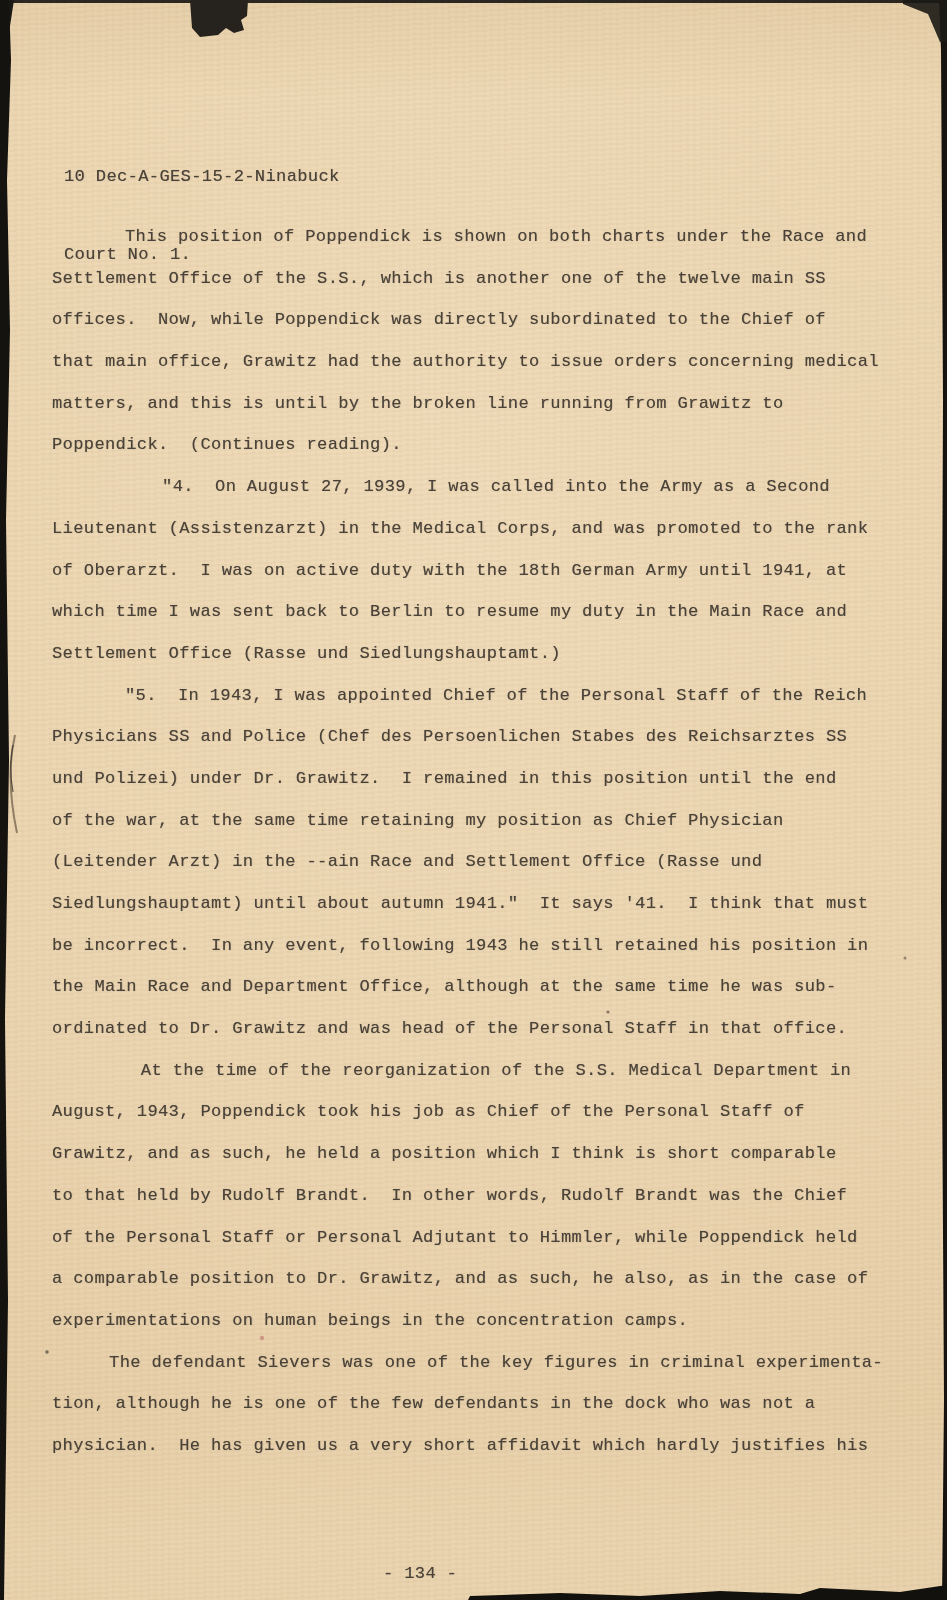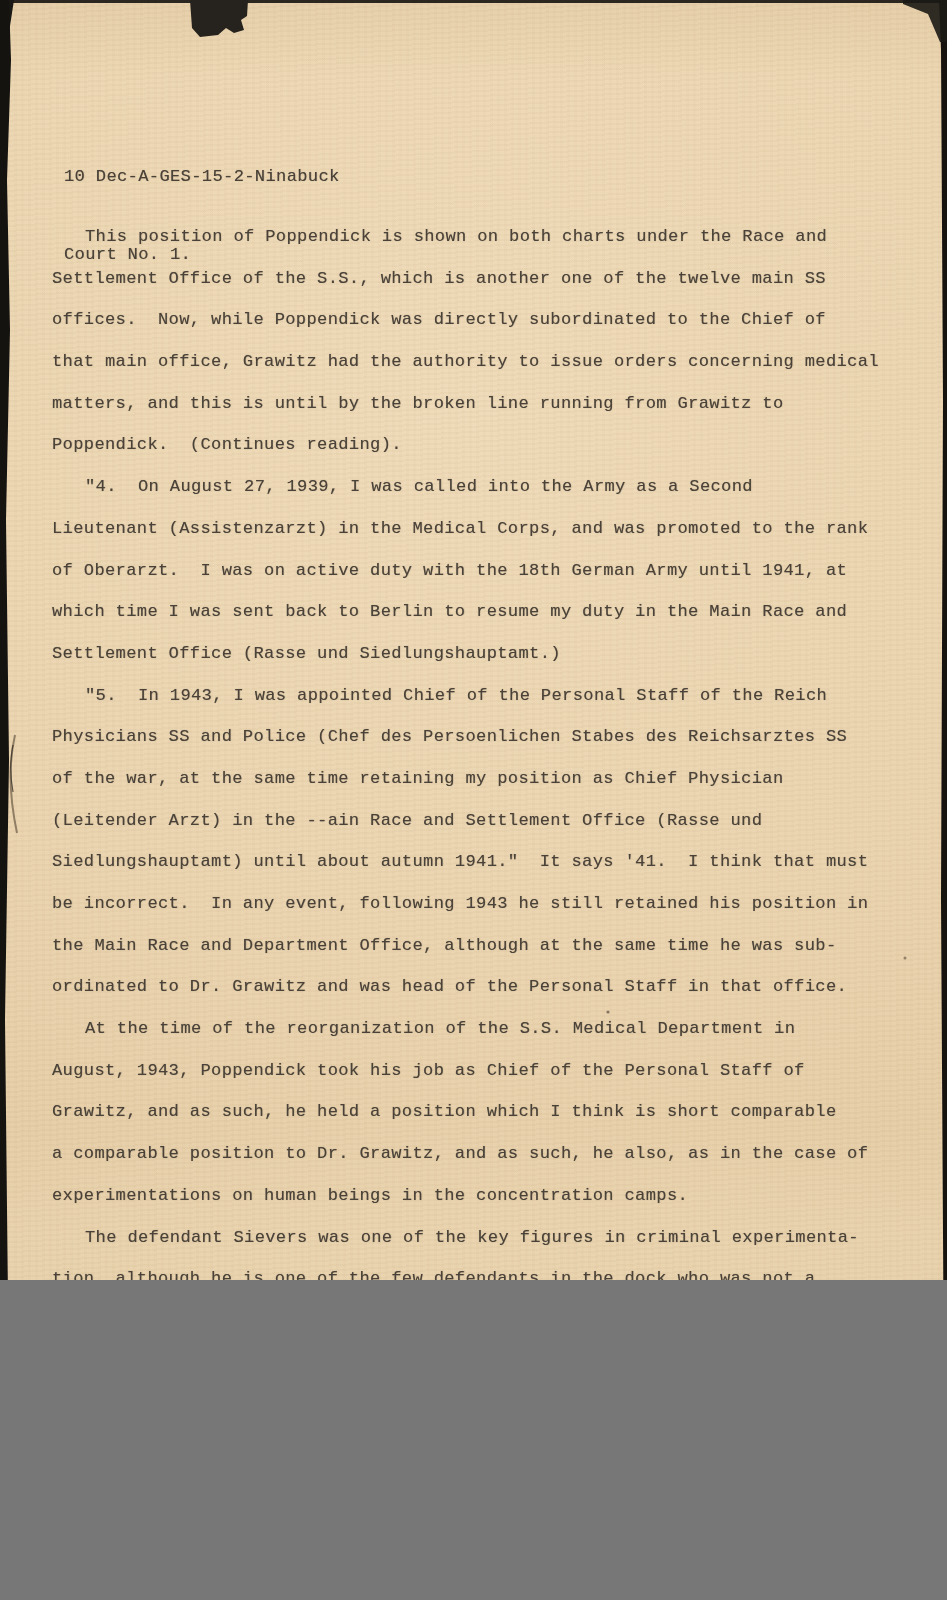--- a/index.html
+++ b/index.html
@@ -1,19 +1,19 @@
 <!DOCTYPE html>
 <html><head>
 <meta charset="utf-8">
 <style>
   html, body { margin: 0; padding: 0; background: #777; }
   .page {
     position: relative;
     width: 947px;
-    height: 1280px;
+    height: 1600px;
     overflow: hidden;
     background:
       radial-gradient(ellipse 130% 85% at 48% 32%, #efdab8 0%, #ead3ae 52%, #e3caa2 88%, #dcc298 100%);
     font-family: "Liberation Mono", "DejaVu Sans Mono", monospace;
     color: #4a4238;
   }
   .paper-texture {
     position: absolute; inset: 0;
     background:
       repeating-linear-gradient(177deg, rgba(120,95,60,0.030) 0 2px, rgba(255,245,220,0.030) 2px 5px),
@@ -36,21 +36,21 @@
     position: absolute;
     left: 52px;
     top: 216px;
     right: 40px;
     font-size: 17px;
     line-height: 41.7px;
     letter-spacing: 0.4px;
     text-shadow: 0.3px 0.3px 0.8px rgba(74,66,56,0.5);
   }
   .tline { white-space: pre; height: 41.7px; }
-  .tline.indent { padding-left: 33px; }
+  .tline.indent { padding-left: 33px; text-align: center; }
   .page-number {
     position: absolute;
     left: 383px;
     top: 1564px;
     font-size: 17px;
     letter-spacing: 0.4px;
     white-space: pre;
     text-shadow: 0.3px 0.3px 0.8px rgba(74,66,56,0.5);
   }
 </style>
@@ -73,29 +73,32 @@
       <div class="tline">that main office, Grawitz had the authority to issue orders concerning medical</div>
       <div class="tline">matters, and this is until by the broken line running from Grawitz to</div>
       <div class="tline">Poppendick.  (Continues reading).</div>
       <div class="tline indent">"4.  On August 27, 1939, I was called into the Army as a Second</div>
       <div class="tline">Lieutenant (Assistenzarzt) in the Medical Corps, and was promoted to the rank</div>
       <div class="tline">of Oberarzt.  I was on active duty with the 18th German Army until 1941, at</div>
       <div class="tline">which time I was sent back to Berlin to resume my duty in the Main Race and</div>
       <div class="tline">Settlement Office (Rasse und Siedlungshauptamt.)</div>
       <div class="tline indent">"5.  In 1943, I was appointed Chief of the Personal Staff of the Reich</div>
       <div class="tline">Physicians SS and Police (Chef des Persoenlichen Stabes des Reichsarztes SS</div>
+      <div class="tline">und Polizei) under Dr. Grawitz.  I remained in this position until the end</div>
       <div class="tline">of the war, at the same time retaining my position as Chief Physician</div>
       <div class="tline">(Leitender Arzt) in the --ain Race and Settlement Office (Rasse und</div>
       <div class="tline">Siedlungshauptamt) until about autumn 1941."  It says '41.  I think that must</div>
       <div class="tline">be incorrect.  In any event, following 1943 he still retained his position in</div>
       <div class="tline">the Main Race and Department Office, although at the same time he was sub-</div>
       <div class="tline">ordinated to Dr. Grawitz and was head of the Personal Staff in that office.</div>
       <div class="tline indent">At the time of the reorganization of the S.S. Medical Department in</div>
       <div class="tline">August, 1943, Poppendick took his job as Chief of the Personal Staff of</div>
       <div class="tline">Grawitz, and as such, he held a position which I think is short comparable</div>
+      <div class="tline">to that held by Rudolf Brandt.  In other words, Rudolf Brandt was the Chief</div>
+      <div class="tline">of the Personal Staff or Personal Adjutant to Himmler, while Poppendick held</div>
       <div class="tline">a comparable position to Dr. Grawitz, and as such, he also, as in the case of</div>
       <div class="tline">experimentations on human beings in the concentration camps.</div>
       <div class="tline indent">The defendant Sievers was one of the key figures in criminal experimenta-</div>
       <div class="tline">tion, although he is one of the few defendants in the dock who was not a</div>
       <div class="tline">physician.  He has given us a very short affidavit which hardly justifies his</div>
     </div>
 
   <div class="page-number">- 134 -</div>
 
   <svg class="edge-marks" width="947" height="1600" viewBox="0 0 947 1600">

